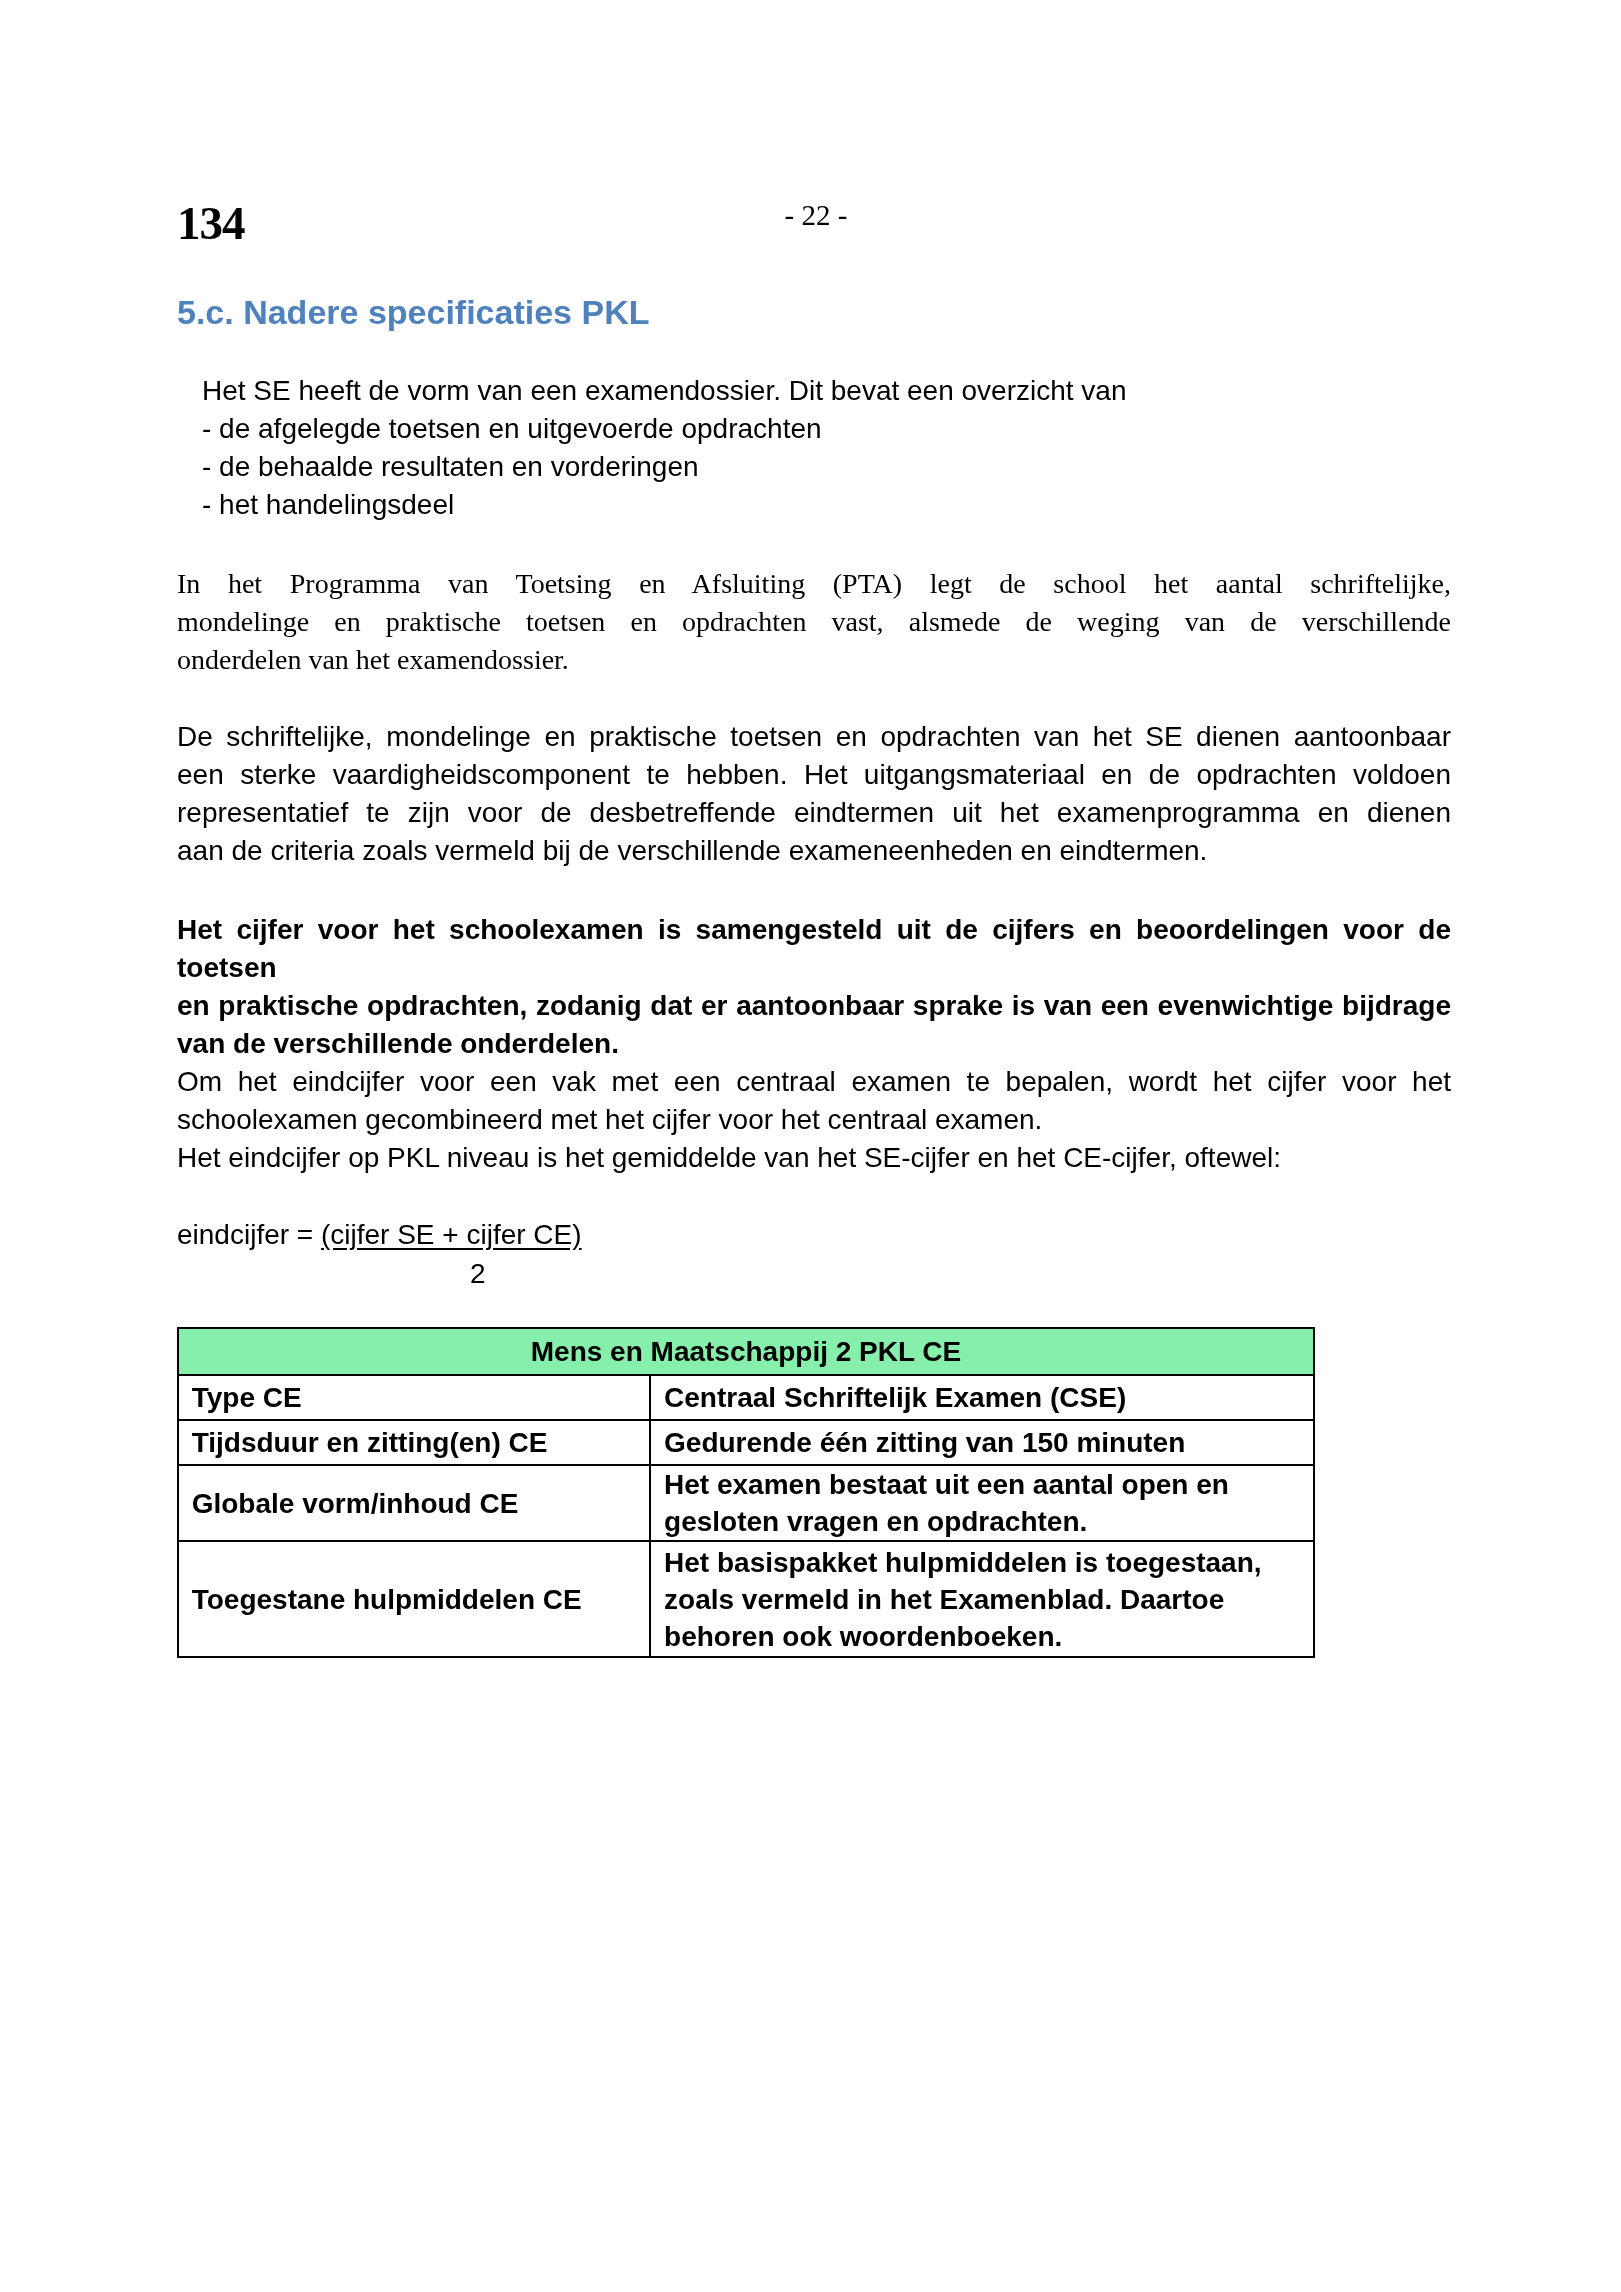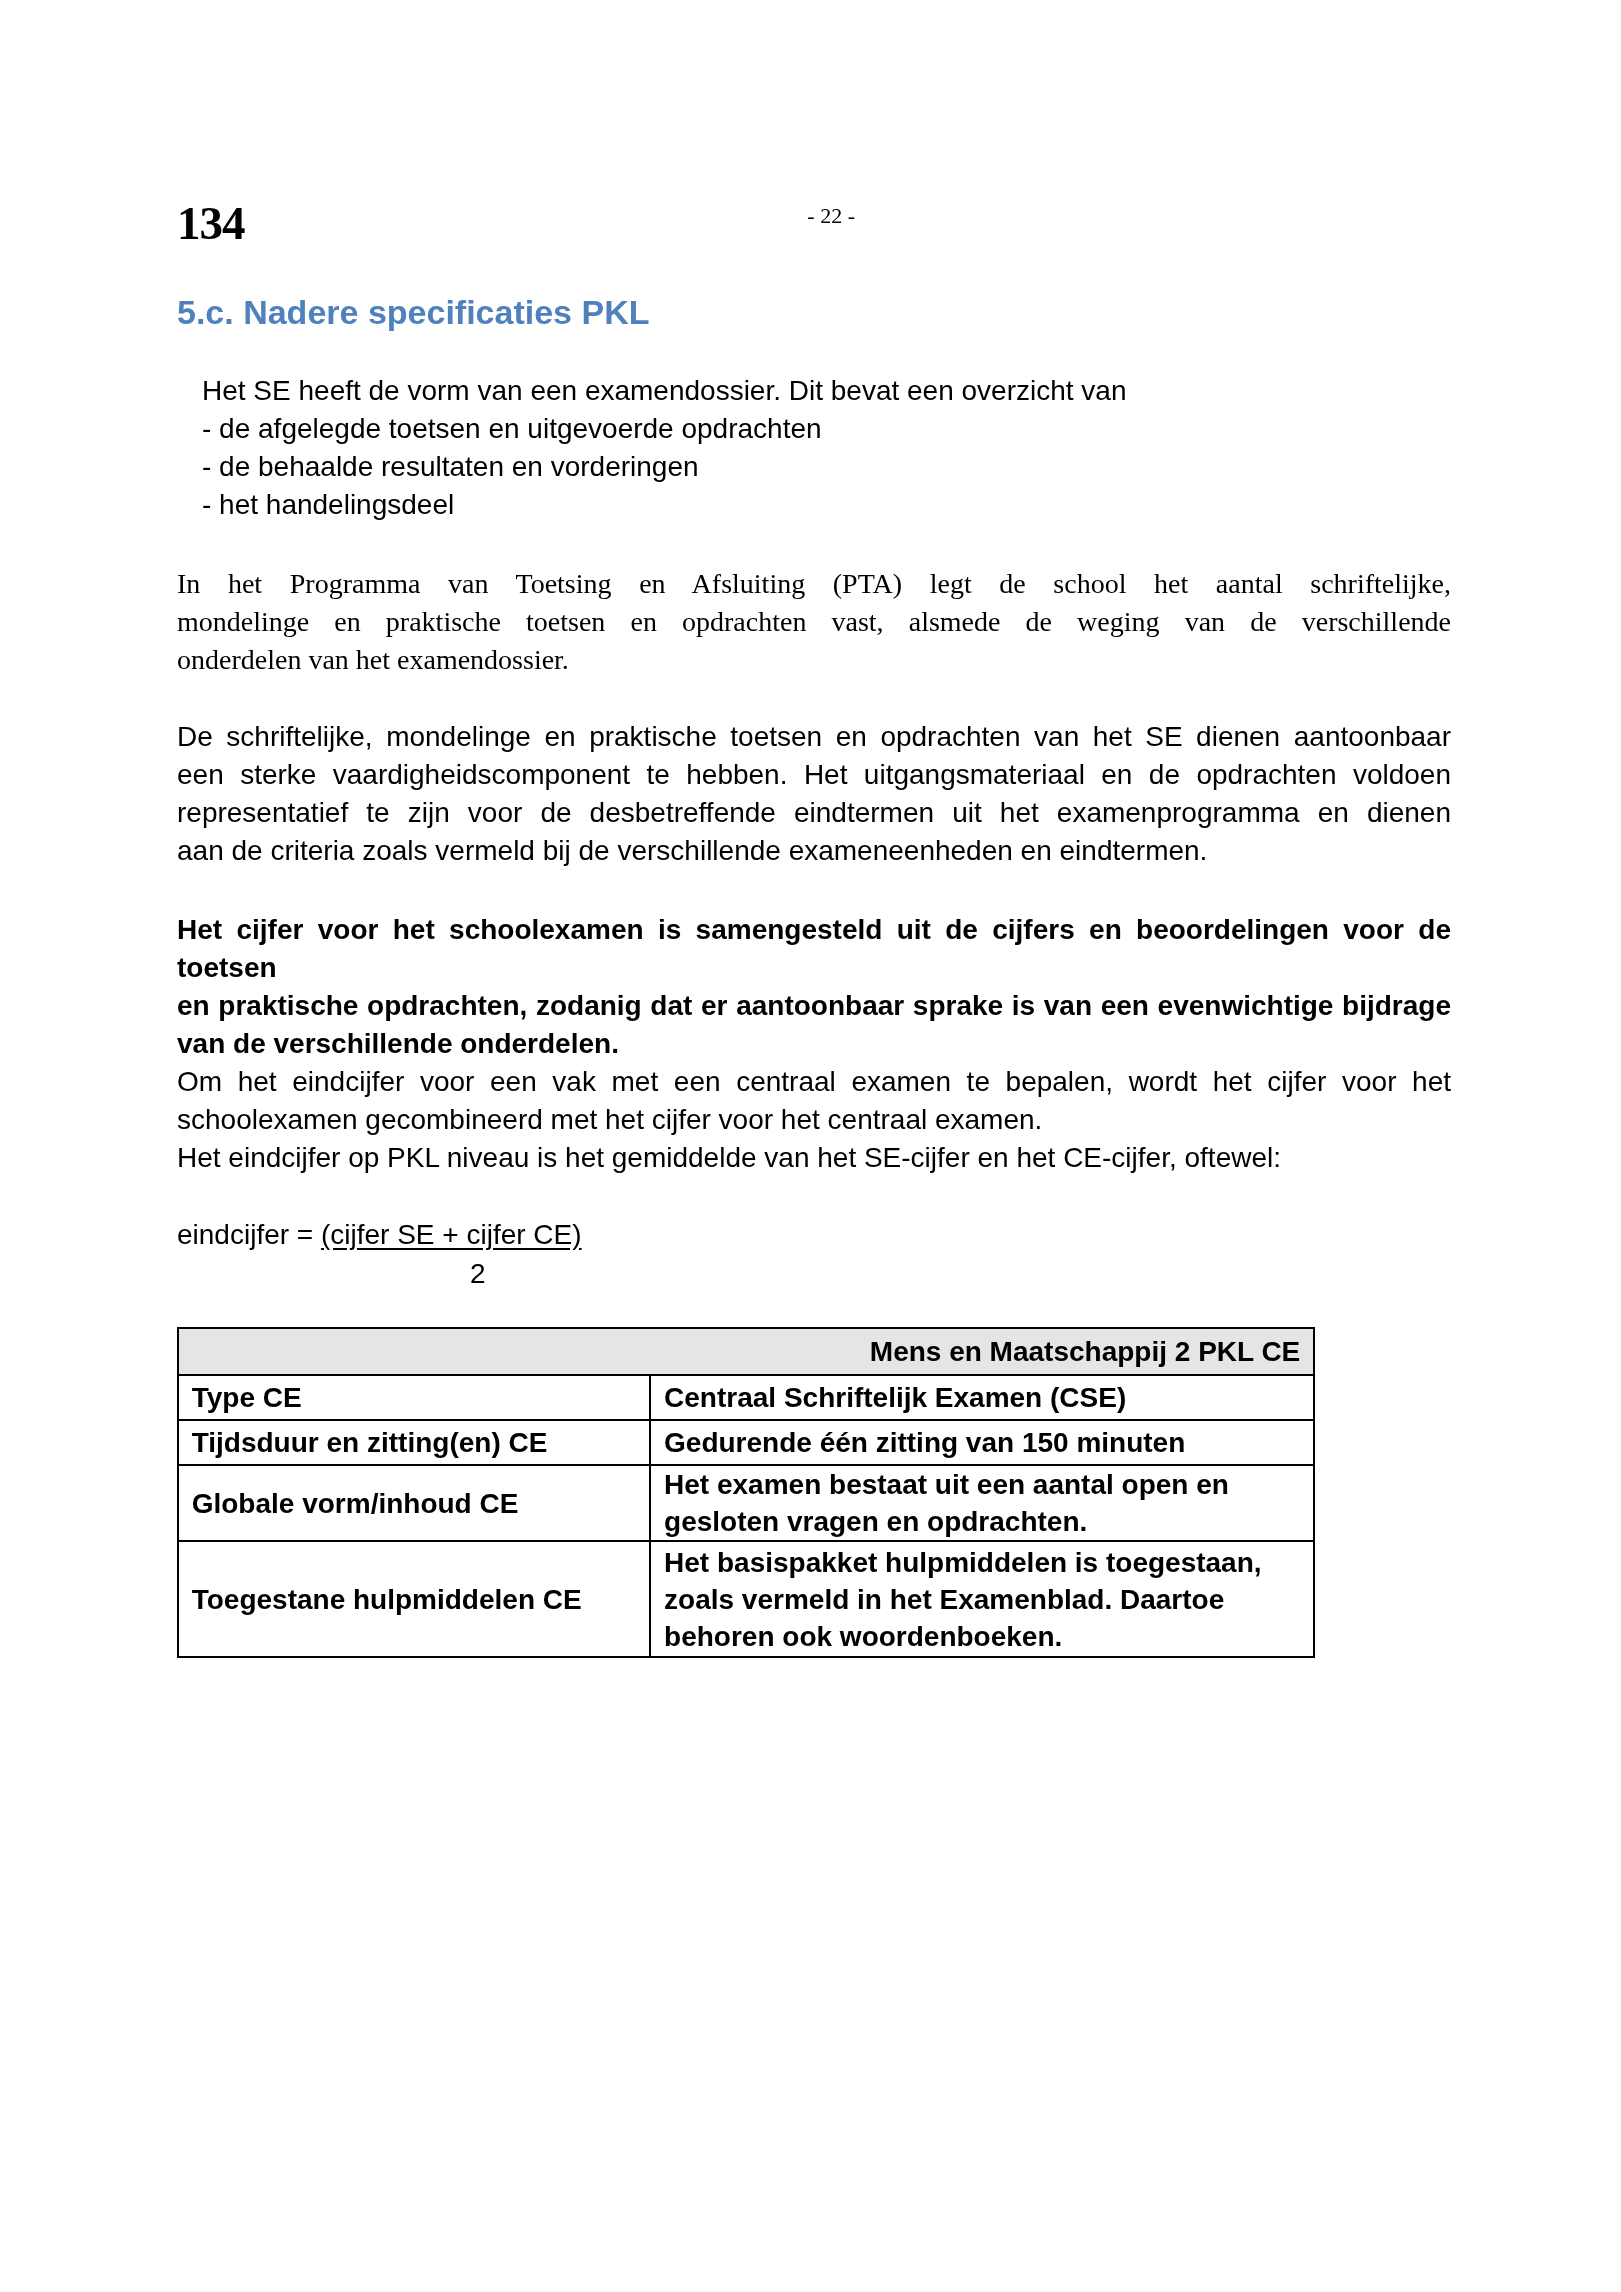--- a/index.html
+++ b/index.html
@@ -1,39 +1,39 @@
 <!DOCTYPE html>
 <html><head>
 <meta charset="utf-8">
 <style>
   html, body { margin:0; padding:0; background:#ffffff; }
   body { width:1621px; height:2293px; position:relative; overflow:hidden;
          font-family:"Liberation Sans", sans-serif; color:#000; }
   .abs { position:absolute; }
   #doc-number { left:177px; top:196px; font-family:"Liberation Serif", serif;
                 font-weight:bold; font-size:47px; line-height:55px; letter-spacing:-1px; }
-  #page-number { left:777px; top:198px; width:78px; text-align:right;
-                 font-family:"Liberation Serif", serif; font-size:22px; line-height:35px; }
+  #page-number { left:777px; top:198px; width:78px; text-align:center;
+                 font-family:"Liberation Serif", serif; font-size:29px; line-height:35px; }
   #section-title { left:177px; top:292px; font-size:34px; line-height:41px;
                    font-weight:bold; color:#4F81BD; }
   .para { left:177px; width:1274px; font-size:28px; line-height:38px; }
   .para .ln { display:block; white-space:nowrap; }
   .para.just .ln.j { text-align:justify; text-align-last:justify; white-space:normal; }
   #p1 { top:372px;margin-left:25px; }
   #p2 { top:565px;font-family:Liberation Serif, serif; }
   #p3 { top:718px; }
   #p4 { top:911px;font-weight:bold; }
   #p5 { top:1063px; }
   #formula { left:177px; top:1216px; font-size:28px; line-height:38px; white-space:nowrap;text-align:center; }
   #formula .num { text-decoration:underline; text-underline-offset:3.9px; }
   #formula-den { left:470px; top:1255px; font-size:28px; line-height:38px; }
   #exam-table { left:177px; top:1327px; width:1138px; border-collapse:collapse;
                 font-size:28px; line-height:37px; }
   #exam-table td, #exam-table th { border:2.9px solid #000; padding:0 12.7px; vertical-align:middle;font-weight:bold; }
-  #exam-table th { background:#e5e5e5; font-weight:bold; text-align:right; height:45px; }
+  #exam-table th { background:#86efac; font-weight:bold; text-align:center; height:45px; }
   #exam-table td.label { width:445px; }
   #exam-table tr.r1 td, #exam-table tr.r2 td { height:43px; }
   #exam-table tr.r3 td { height:74px; }
   #exam-table tr.r4 td { height:114px; }
 </style>
 </head>
 <body>
 
 <div class="abs" id="doc-number">134</div>
 <div class="abs" id="page-number">- 22 -</div>

